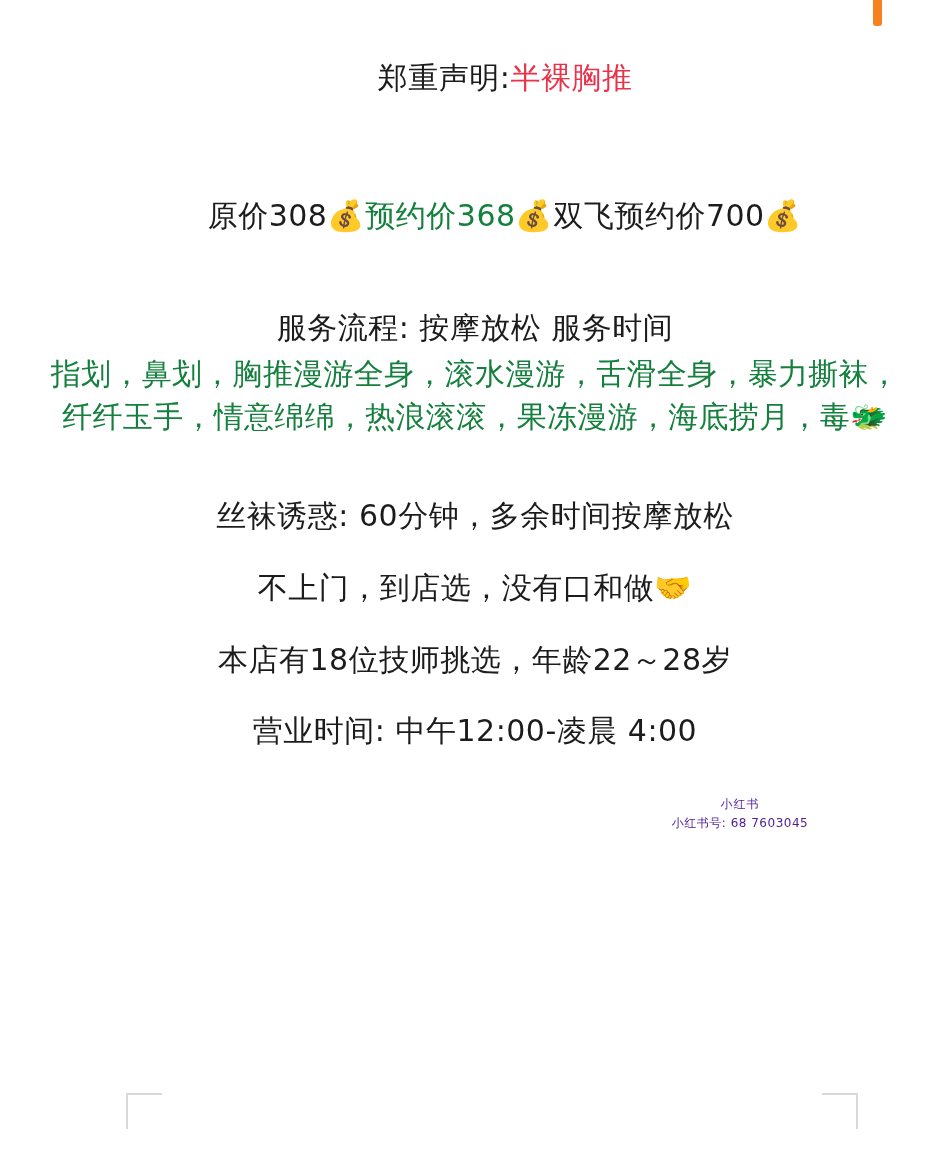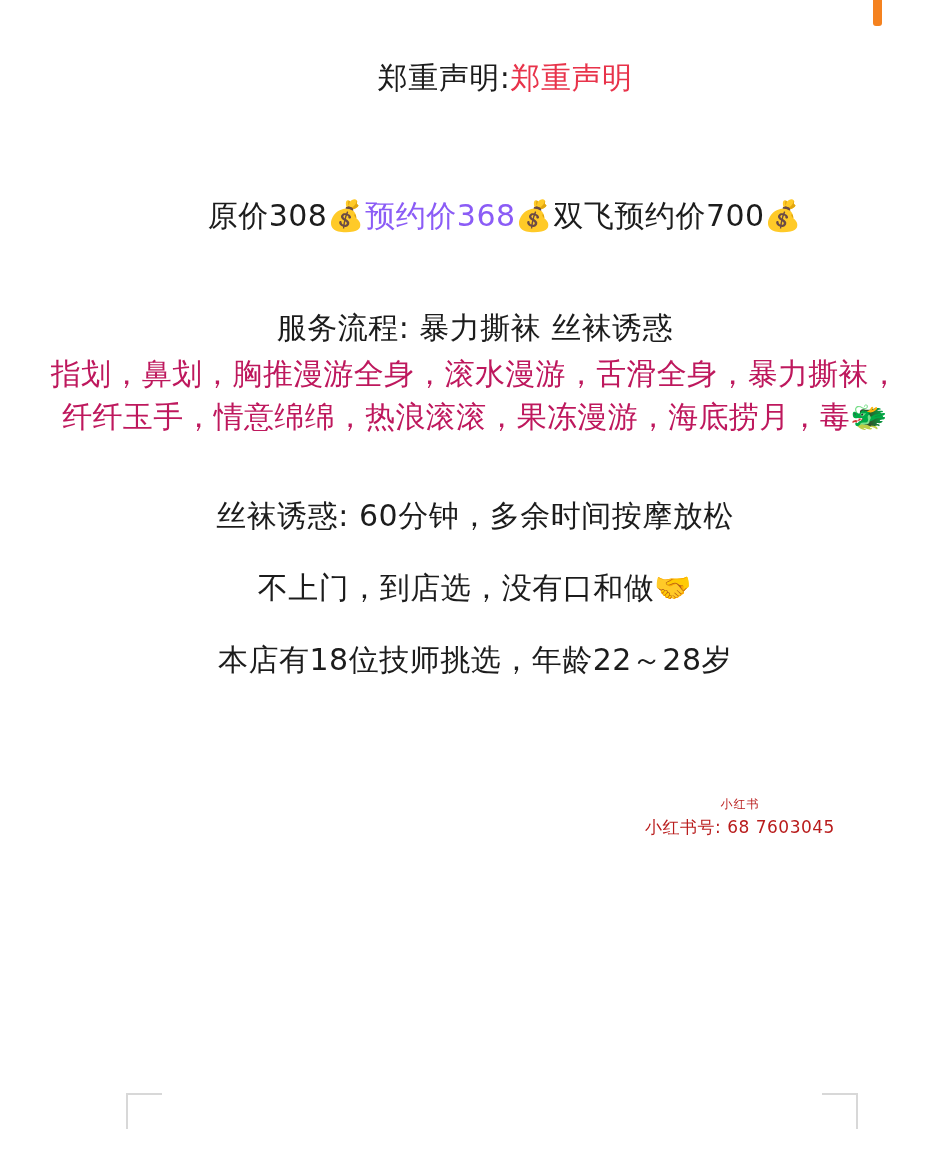--- a/index.html
+++ b/index.html
@@ -57,50 +57,50 @@
     margin-bottom: 6px;
   }
 
   .gap-sm { height: 14px; }
   .gap-md { height: 26px; }
 
   .highlight-red {
     color: #e8334a;
   }
   .highlight-pink {
-    color: #8b5cf6;
+    color: #15803d;
   }
 
   .para-multi {
     font-size: 30px;
     line-height: 1.42;
     letter-spacing: 0.3px;
     white-space: pre-wrap;
-    color: #be185d;
+    color: #15803d;
   }
 
   
   .watermark {
     position: absolute;
     top: 795px;
     left: 640px;
     width: 200px;
     height: 46px;
-    color: #b91c1c;
+    color: #4c1d95;
     font-size: 13px;
     line-height: 1.6;
     text-align: center;
     user-select: none;
   }
   .watermark .wm-top {
     font-size: 12px;
     letter-spacing: 1px;
   }
   .watermark .wm-bottom {
-    font-size: 17px;
+    font-size: 12px;
     letter-spacing: 0.5px;
   }
 
   
   .crop-left, .crop-right {
     position: absolute;
     bottom: 44px;
     width: 34px;
     height: 34px;
     border-color: #d8d8d8;
@@ -118,32 +118,32 @@
 </head>
 <body>
 
 <div class="page">
 
   <div class="top-marker"></div>
 
   <div class="content">
 
     <div class="line block">
-      <span>郑重声明:</span><span class="highlight-red">郑重声明</span>
+      <span>郑重声明:</span><span class="highlight-red">半裸胸推</span>
     </div>
 
     <div class="gap-sm"></div>
 
     <div class="line block">
       <span>原价</span><span>308</span><span>💰</span><span class="highlight-pink">预约价</span><span class="highlight-pink">368</span><span>💰</span><span>双飞预约价</span><span>700</span><span>💰</span>
     </div>
 
     <div class="gap-md"></div>
 
-    <div class="line block">服务流程: 暴力撕袜 丝袜诱惑</div>
+    <div class="line block">服务流程: 按摩放松 服务时间</div>
 
     <div class="para-multi block">指划，鼻划，胸推漫游全身，滚水漫游，舌滑全身，暴力撕袜，纤纤玉手，情意绵绵，热浪滚滚，果冻漫游，海底捞月，毒🐲</div>
 
     <div class="gap-md"></div>
 
 
     <div class="gap-md"></div>
 
     <div class="line block">丝袜诱惑: 60分钟，多余时间按摩放松</div>
 
@@ -151,20 +151,21 @@
 
     <div class="line block">不上门，到店选，没有口和做🤝</div>
 
     <div class="gap-md"></div>
 
     <div class="line block">本店有18位技师挑选，年龄22～28岁</div>
 
     <div class="gap-md"></div>
 
 
+    <div class="line block">营业时间: 中午12:00-凌晨 4:00</div>
 
   </div>
 
   <div class="watermark">
     <div class="wm-top">小红书</div>
     <div class="wm-bottom">小红书号:  68 7603045</div>
   </div>
 
   <div class="crop-left"></div>
   <div class="crop-right"></div>

